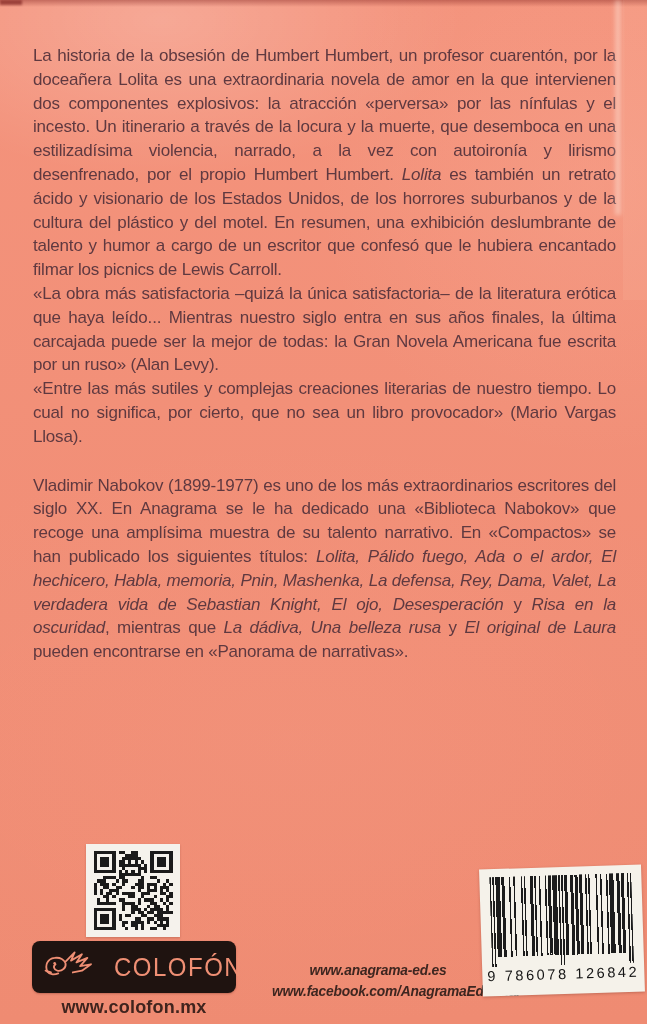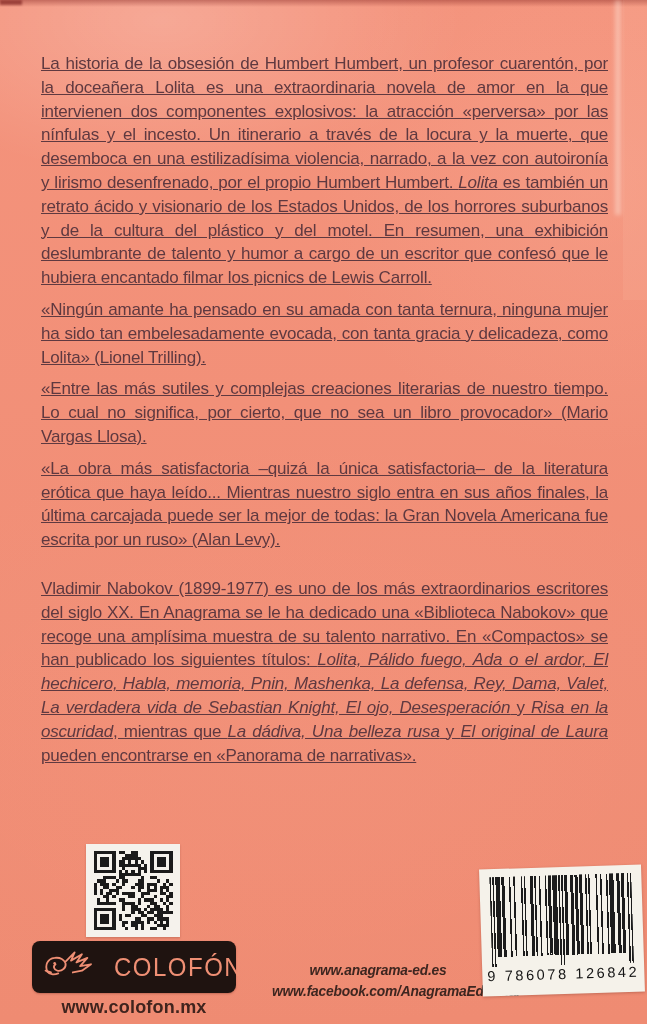--- a/index.html
+++ b/index.html
@@ -11,21 +11,21 @@
       radial-gradient(500px 260px at 25% 2%, rgba(255,255,255,.20), rgba(255,255,255,0) 60%),
       radial-gradient(430px 420px at 92% 18%, rgba(255,195,175,.16), rgba(255,195,175,0) 65%),
       radial-gradient(700px 430px at 45% 72%, rgba(255,175,155,.10), rgba(255,175,155,0) 70%),
       linear-gradient(180deg, #f4937c, #ef8b72);
   }
   .texts {
     position:absolute; left:33px; right:31px; top:44px;
     color:#5f3940; font-size:17px; line-height:23.8px;
     text-align:justify; letter-spacing:-0.2px;
   }
-  .texts p { margin:8px;text-decoration:underline; }
+  .texts p { margin:0; }
   .texts .bio { margin-top:25px; }
   .it { font-style:italic; }
 
   
   .qr {
     position:absolute; left:86px; top:844px; width:94px; height:93px;
     background:#f5f2ec; box-sizing:border-box; padding:7px;
     box-shadow:0 1px 2px rgba(90,30,20,.25);
   }
   .qr svg { display:block; width:100%; height:100%; shape-rendering:crispEdges; }
@@ -83,23 +83,22 @@
   .right-band { position:absolute; right:0; top:0; width:24px; height:300px;
     background:rgba(255,205,185,.12); pointer-events:none; }
 </style>
 </head>
 <body>
 
 <div class="cover">
 
   <div class="texts">
     <p><span>La historia de la obsesión de Humbert Humbert, un profesor cuarentón, por la doceañera Lolita es una extraordinaria novela de amor en la que intervienen dos componentes explosivos: la atracción «perversa» por las nínfulas y el incesto. Un itinerario a través de la locura y la muerte, que desemboca en una estilizadísima violencia, narrado, a la vez con autoironía y lirismo desenfrenado, por el propio Humbert Humbert. </span><span class="it">Lolita</span><span> es también un retrato ácido y visionario de los Estados Unidos, de los horrores suburbanos y de la cultura del plástico y del motel. En resumen, una exhibición deslumbrante de talento y humor a cargo de un escritor que confesó que le hubiera encantado filmar los picnics de Lewis Carroll.</span></p>
-    <p><span>«Ningún amante ha pensado en su amada con tanta ternura, ninguna mujer ha sido tan embelesadamente evocada, con tanta gracia y delicadeza, como Lolita» (Lionel Trilling).</span></p>
+    <p><span>«La obra más satisfactoria –quizá la única satisfactoria– de la literatura erótica que haya leído... Mientras nuestro siglo entra en sus años finales, la última carcajada puede ser la mejor de todas: la Gran Novela Americana fue escrita por un ruso» (Alan Levy).</span></p>
     <p><span>«Entre las más sutiles y complejas creaciones literarias de nuestro tiempo. Lo cual no significa, por cierto, que no sea un libro provocador» (Mario Vargas Llosa).</span></p>
-    <p><span>«La obra más satisfactoria –quizá la única satisfactoria– de la literatura erótica que haya leído... Mientras nuestro siglo entra en sus años finales, la última carcajada puede ser la mejor de todas: la Gran Novela Americana fue escrita por un ruso» (Alan Levy).</span></p>
     <p class="bio"><span>Vladimir Nabokov (1899-1977) es uno de los más extraordinarios escritores del siglo XX. En Anagrama se le ha dedicado una «Biblioteca Nabokov» que recoge una amplísima muestra de su talento narrativo. En «Compactos» se han publicado los siguientes títulos: </span><span class="it">Lolita, Pálido fuego, Ada o el ardor, El hechicero, Habla, memoria, Pnin, Mashenka, La defensa, Rey, Dama, Valet, La verdadera vida de Sebastian Knight, El ojo, Desesperación</span><span> y </span><span class="it">Risa en la oscuridad</span><span>, mientras que </span><span class="it">La dádiva, Una belleza rusa</span><span> y </span><span class="it">El original de Laura</span><span> pueden encontrarse en «Panorama de narrativas».</span></p>
   </div>
 
   <div class="qr">
     <svg id="qr-svg" viewBox="0 0 25 25">
         <rect x="8" y="0" width="1" height="1" fill="#1b1b1b"></rect>
         <rect x="9" y="0" width="1" height="1" fill="#1b1b1b"></rect>
         <rect x="12" y="0" width="1" height="1" fill="#1b1b1b"></rect>
         <rect x="13" y="0" width="1" height="1" fill="#1b1b1b"></rect>
         <rect x="10" y="1" width="1" height="1" fill="#1b1b1b"></rect>

